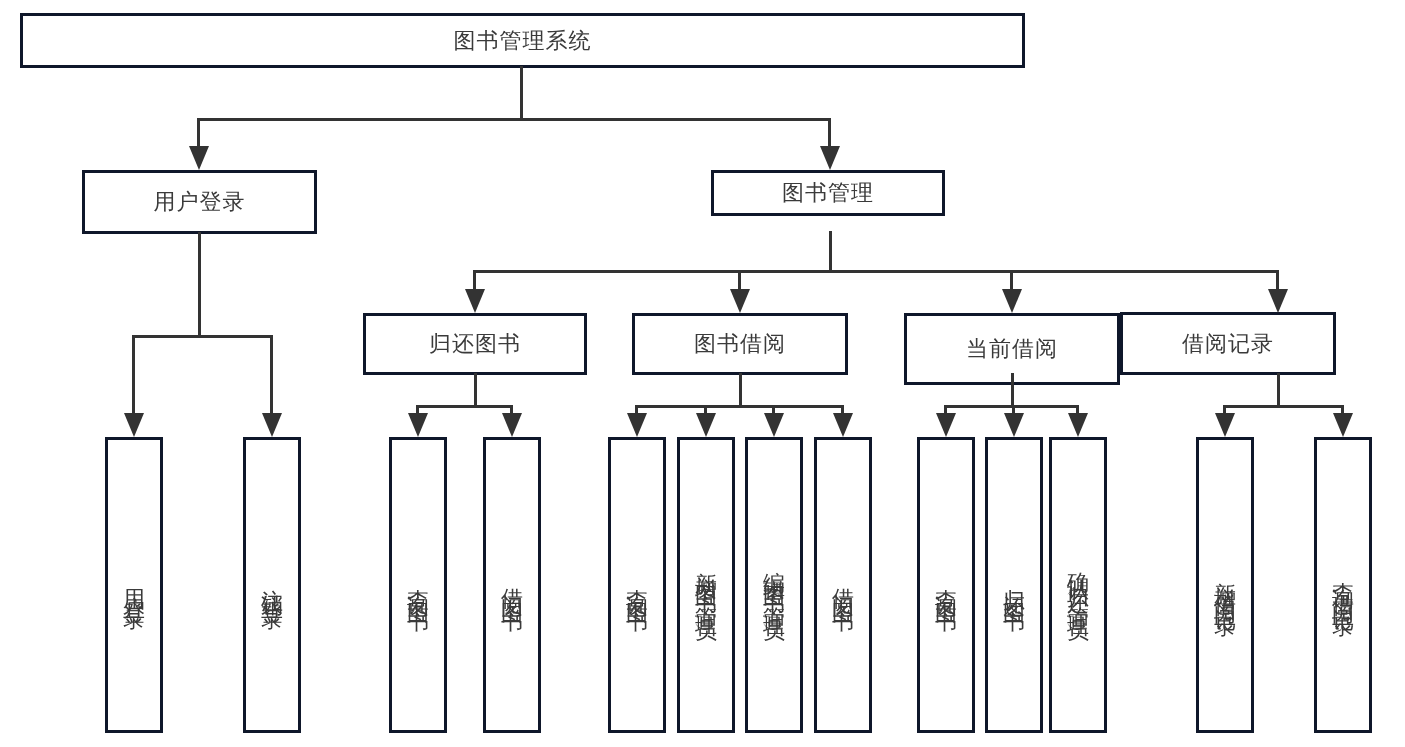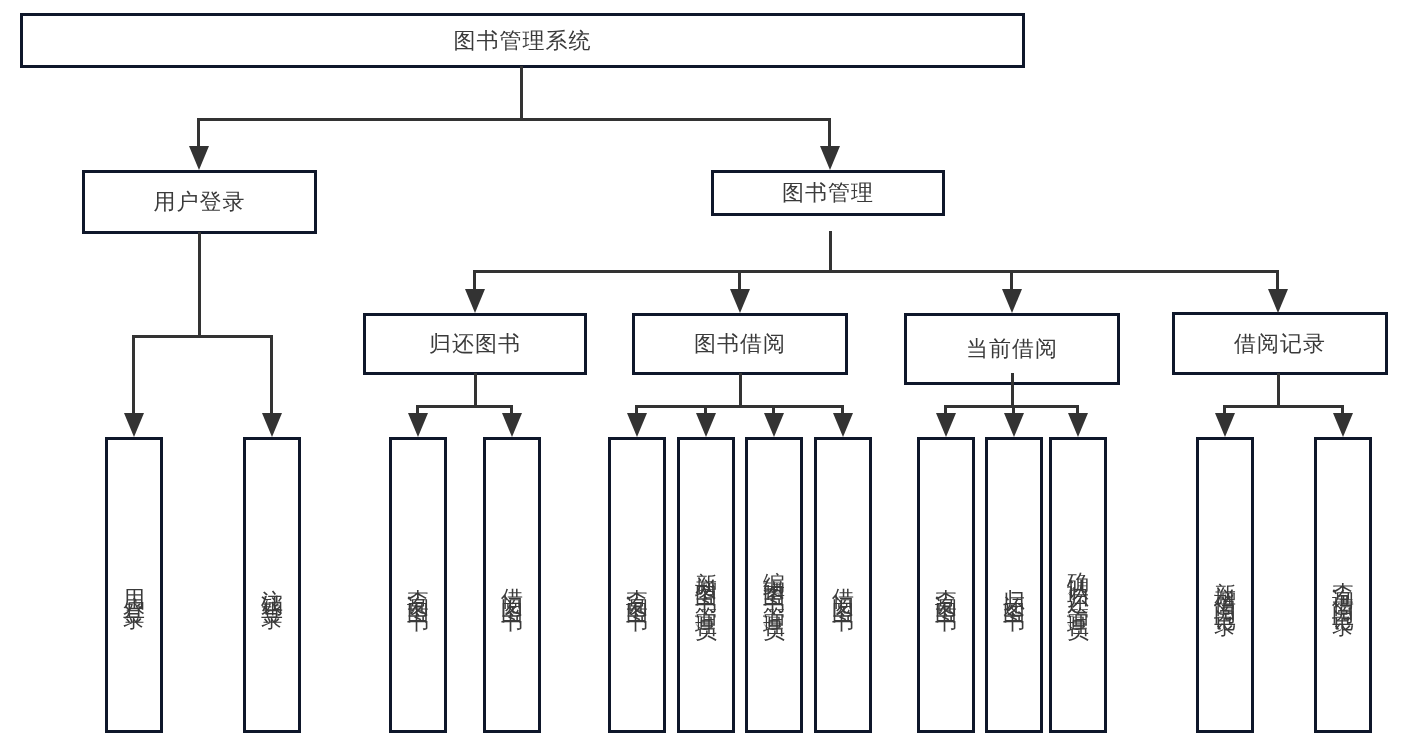--- a/index.html
+++ b/index.html
@@ -76,21 +76,21 @@
   </div>
 
   <div class="box hbox" style="left:632px;top:313px;width:216px;height:62px">
     <span>图书借阅</span>
   </div>
 
   <div class="box hbox" style="left:904px;top:313px;width:216px;height:72px">
     <span>当前借阅</span>
   </div>
 
-  <div class="box hbox" style="left:1172px;top:312px;width:216px;height:63px">
+  <div class="box hbox" style="left:1120px;top:312px;width:216px;height:63px">
     <span>借阅记录</span>
   </div>
 
   <div class="box vbox" style="left:105px;top:437px;width:58px;height:296px">
     <span>用户登录</span>
   </div>
   <div class="box vbox" style="left:243px;top:437px;width:58px;height:296px">
     <span>注销登录</span>
   </div>
 

